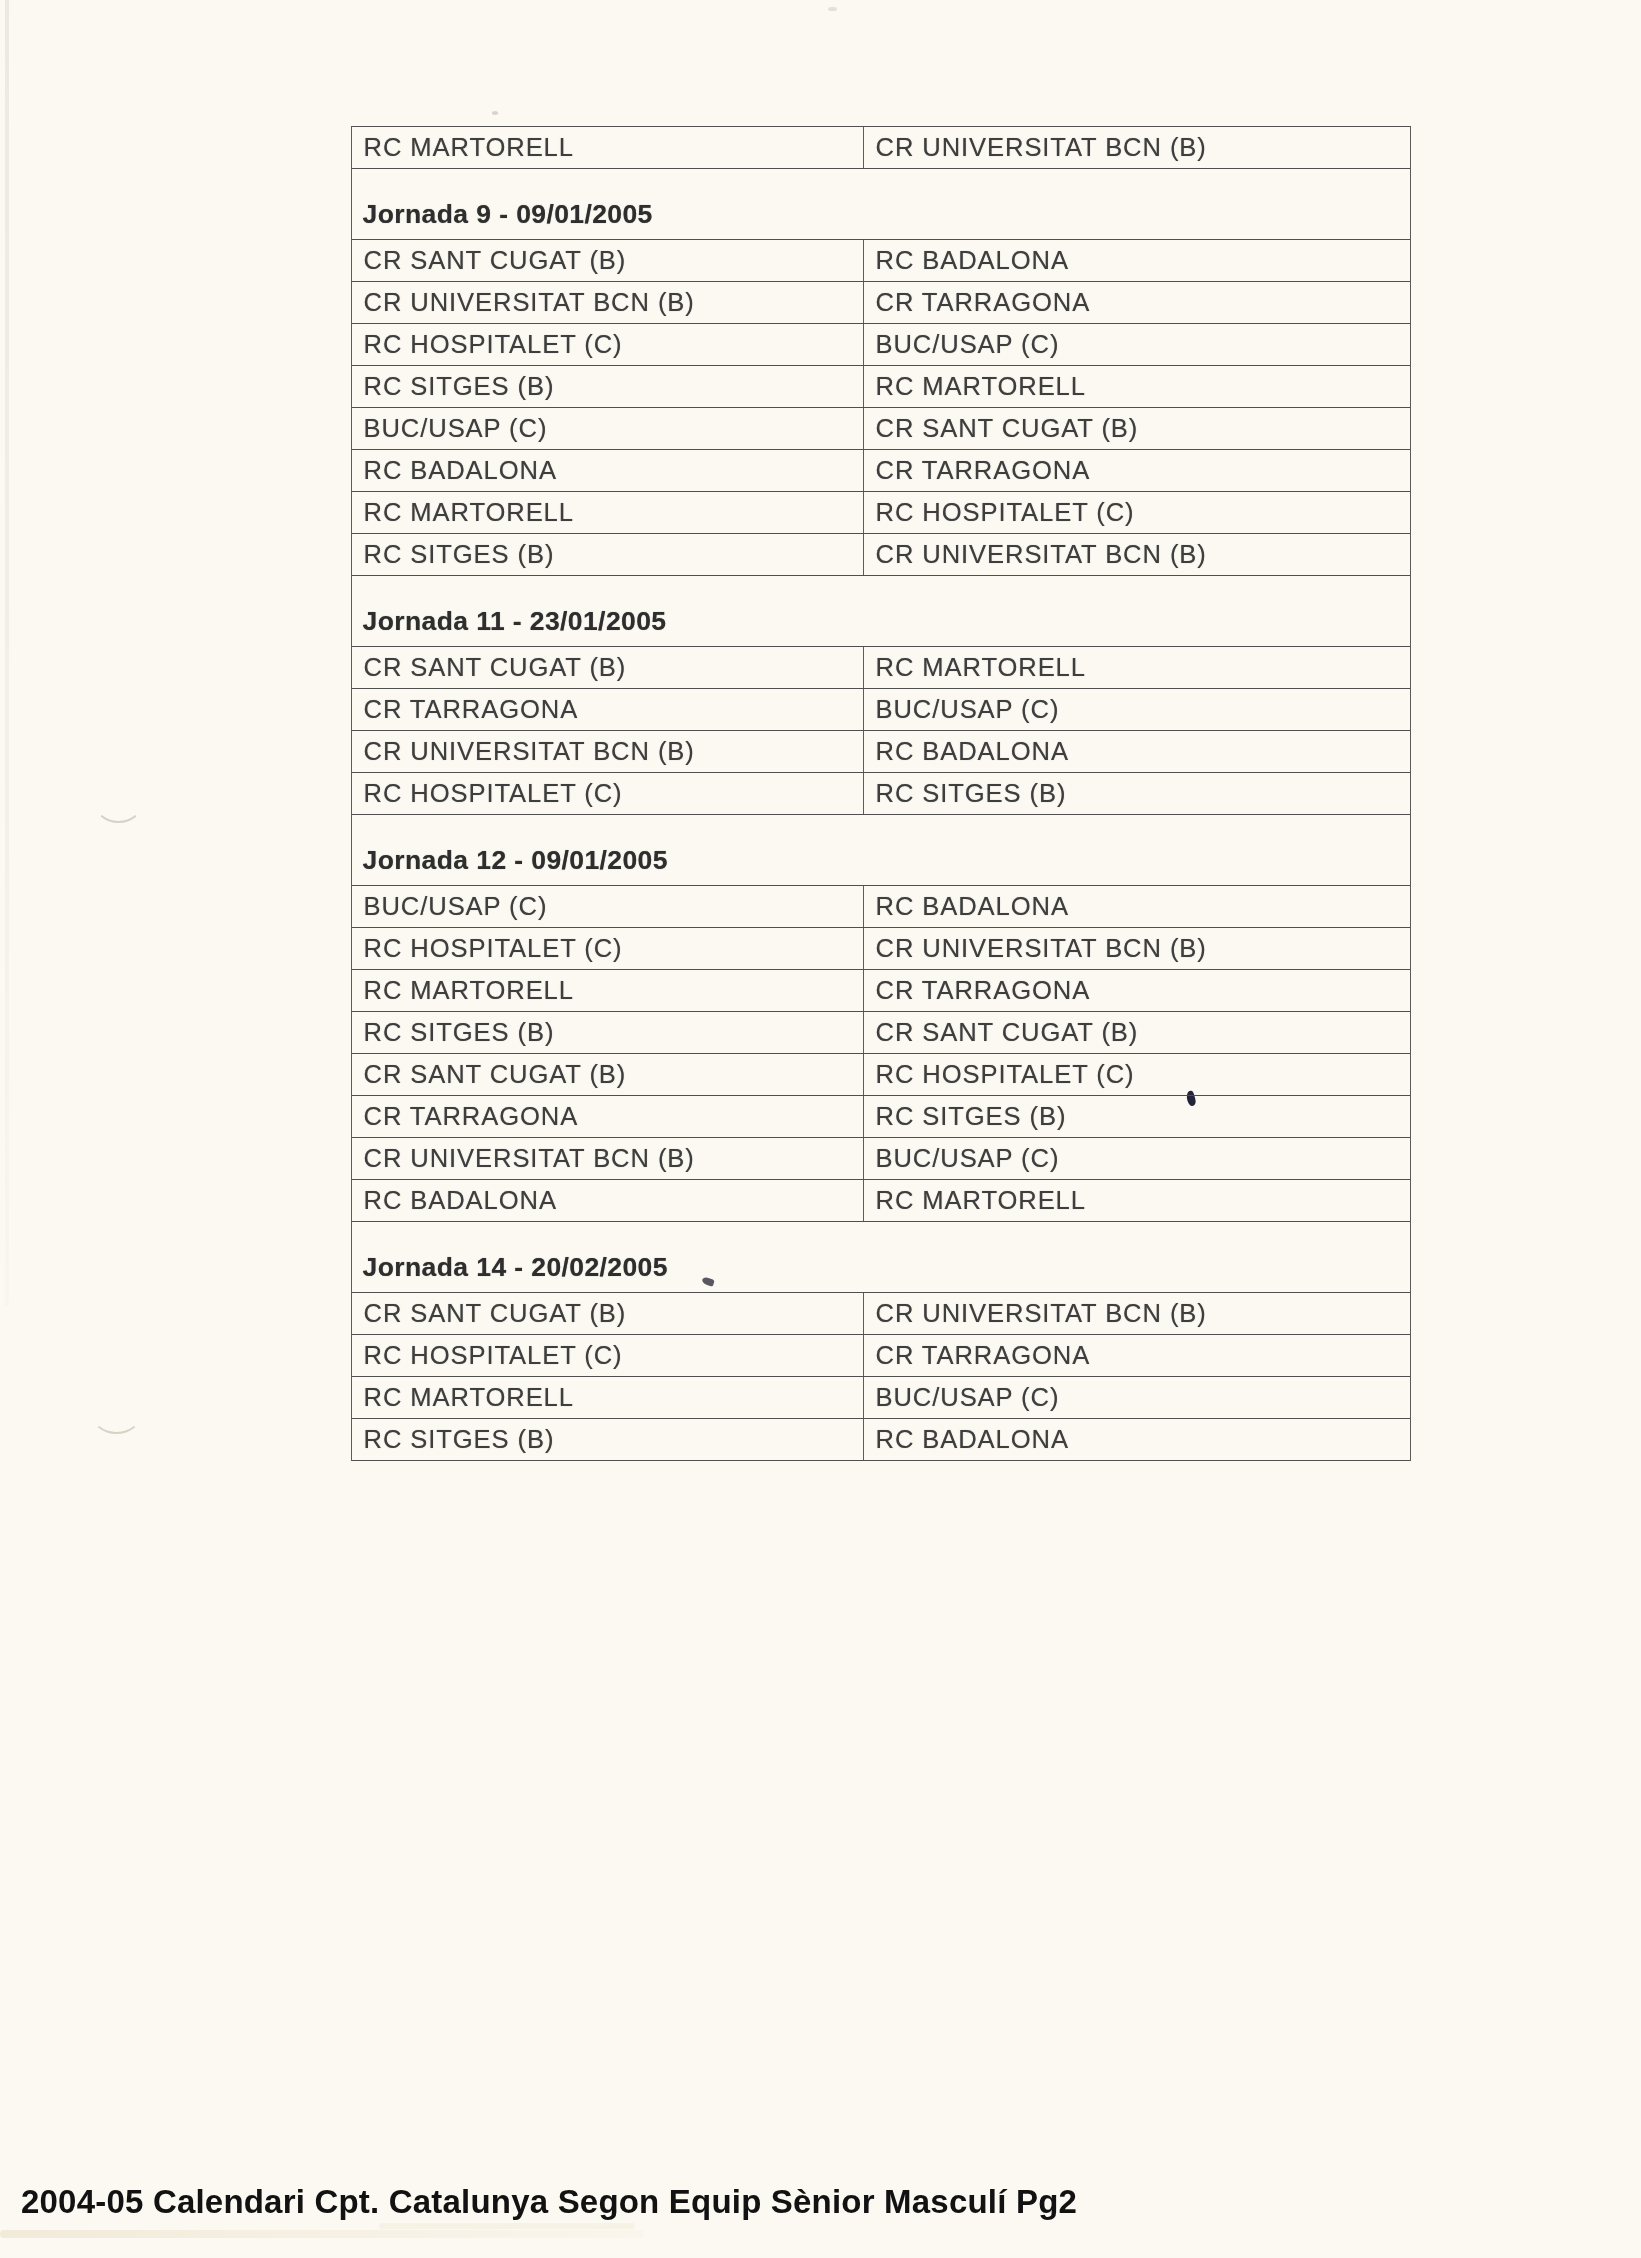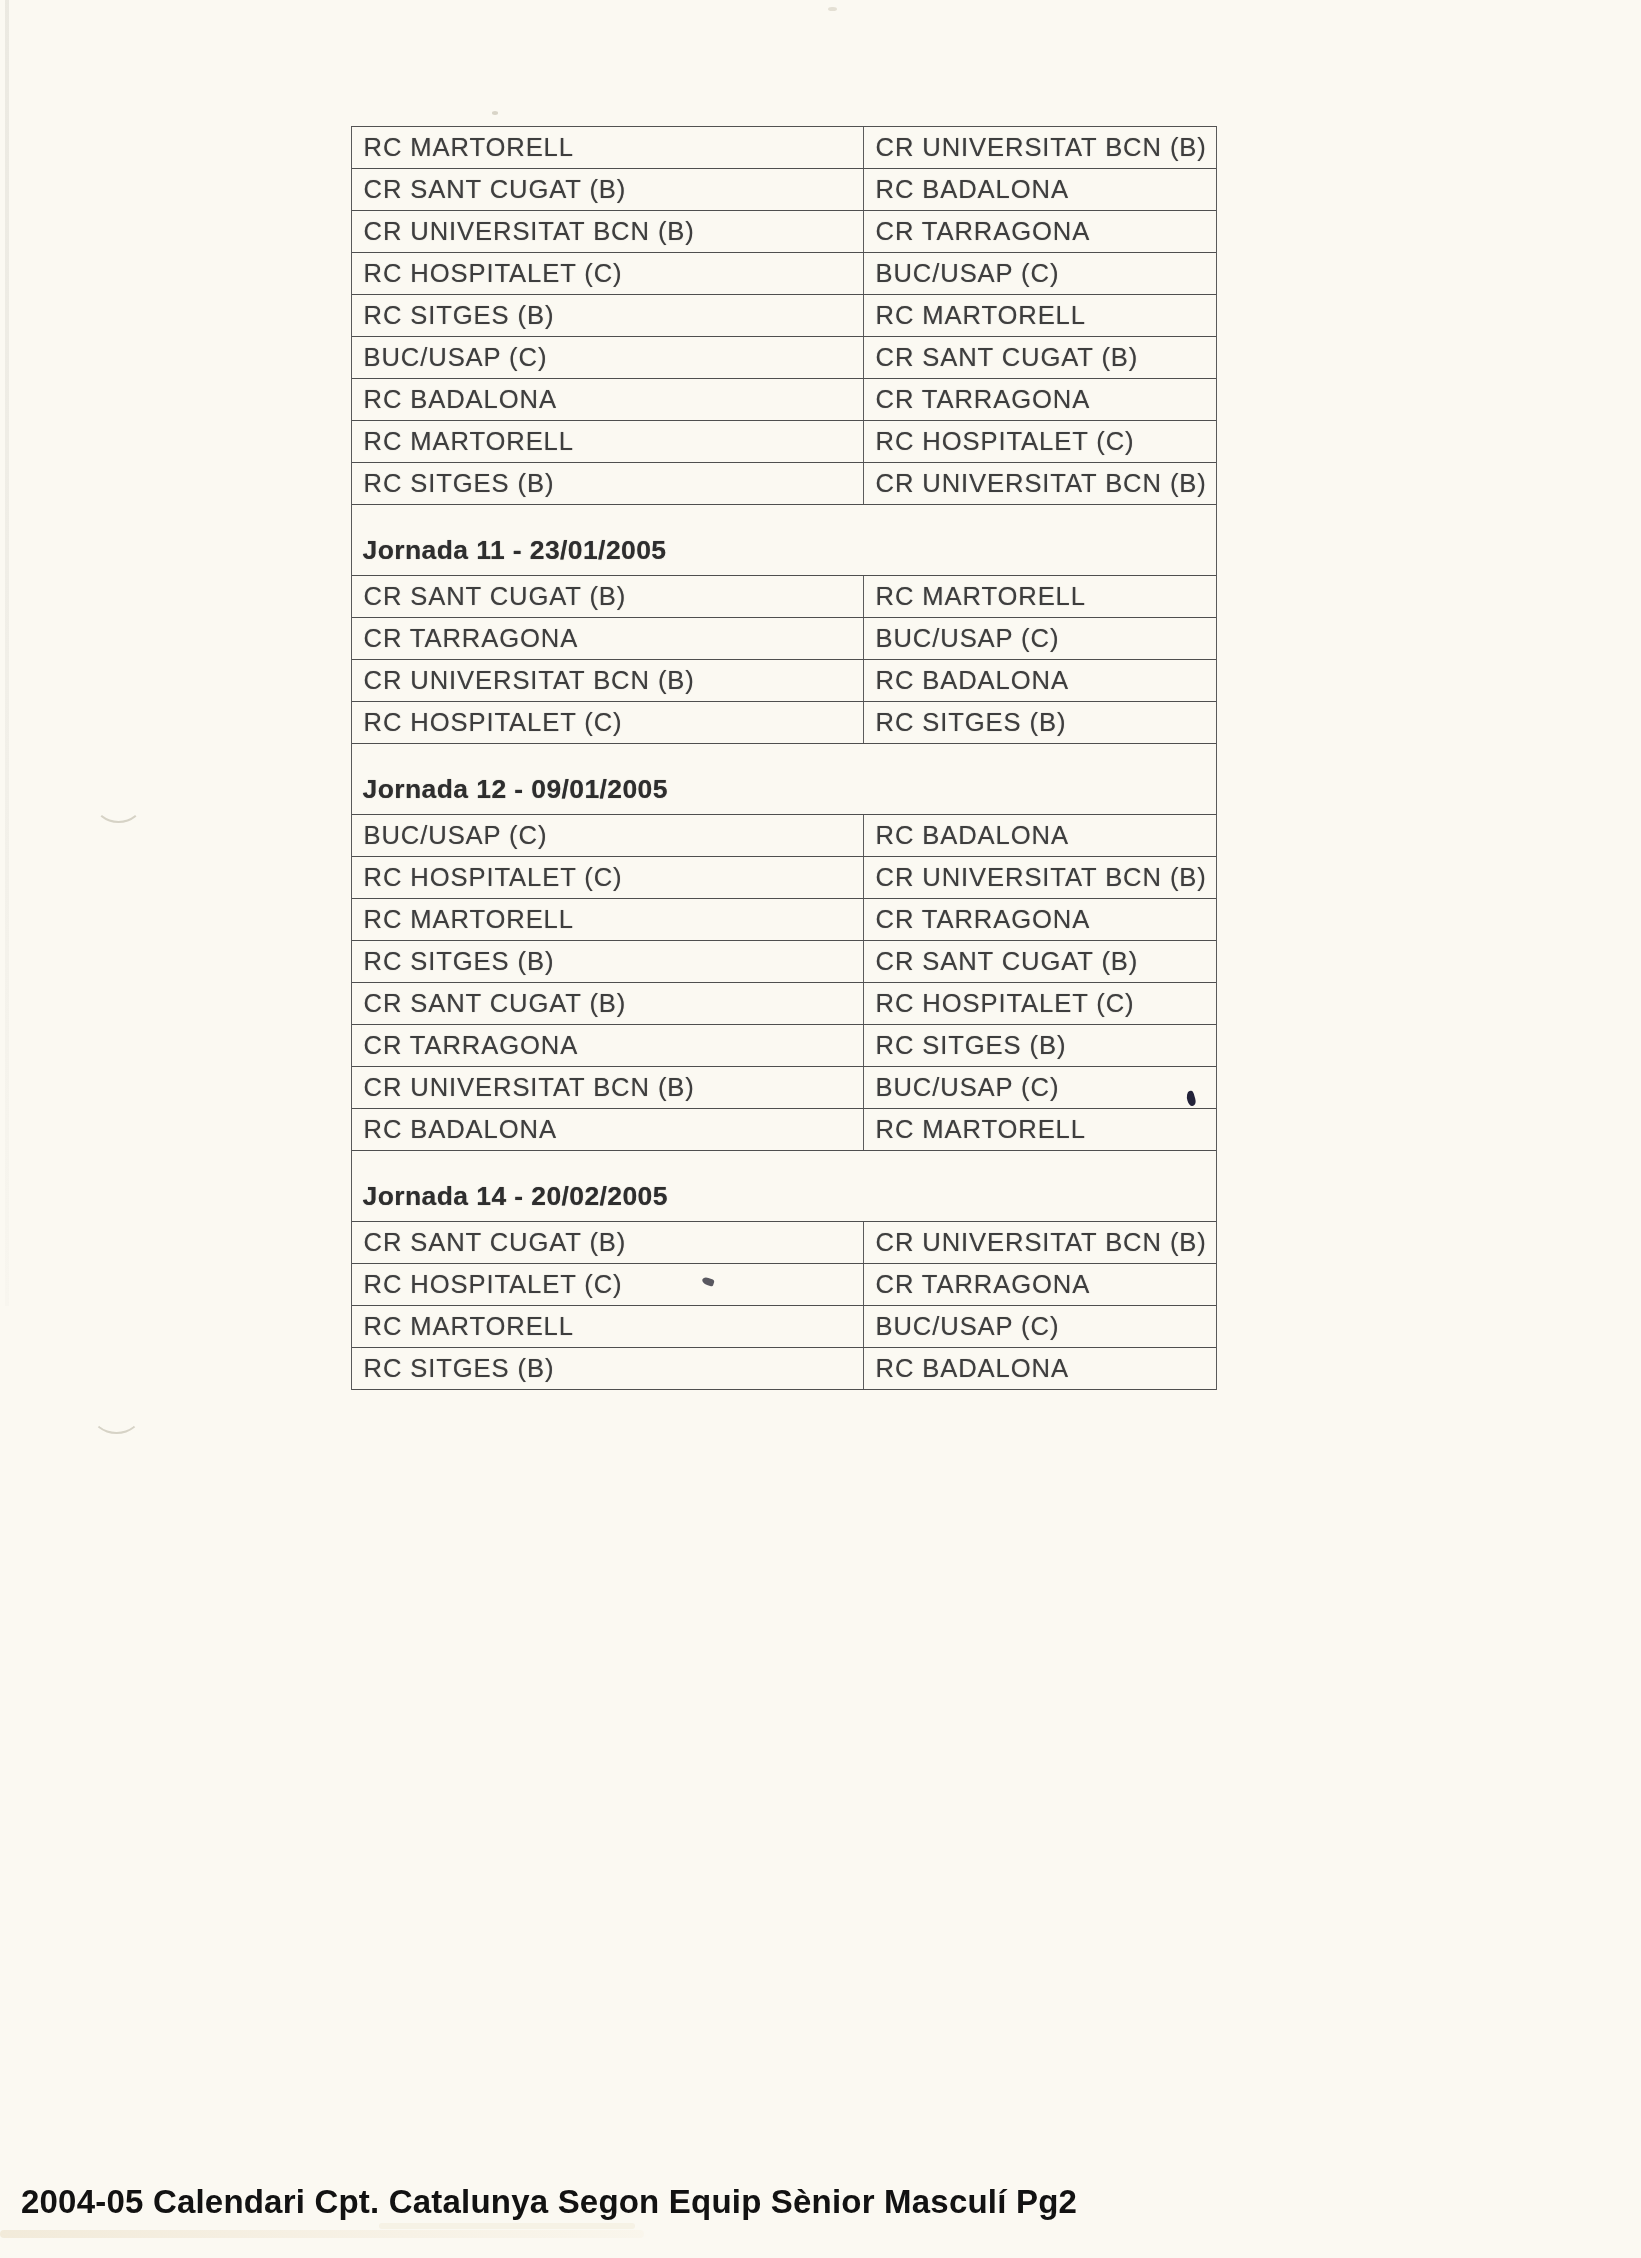--- a/index.html
+++ b/index.html
@@ -17,21 +17,21 @@
   
   .edge-shadow {
     position: absolute; left: 5.3px; top: 0;
     width: 3.5px; height: 1306px;
     background: linear-gradient(180deg, #e6e4dc 0%, #efede6 60%, #f7f5ee 100%);
     opacity: .75;
   }
   
   .fixture-table {
     position: absolute; left: 351px; top: 126px;
-    width: 866px;
+    width: 1060px;
     box-sizing: border-box;
     border-left: 1.8px solid #5a5a5a;
     border-right: 1.8px solid #5a5a5a;
     border-top: 1.8px solid #525252;
     background: transparent;
   }
   .match-row {
     display: flex;
     height: 42px;
     box-sizing: border-box;
@@ -143,20 +143,21 @@
   <div class="smudge"></div>
   <div class="smudge2"></div>
 
   <div class="fixture-table">
 
     <div class="match-row">
       <div class="cell home">RC MARTORELL</div>
       <div class="cell away">CR UNIVERSITAT BCN (B)</div>
     </div>
 
+    <div class="round-header">Jornada 9 - 09/01/2005</div>
     <div class="match-row">
       <div class="cell home">CR SANT CUGAT (B)</div>
       <div class="cell away">RC BADALONA</div>
     </div>
     <div class="match-row">
       <div class="cell home">CR UNIVERSITAT BCN (B)</div>
       <div class="cell away">CR TARRAGONA</div>
     </div>
     <div class="match-row">
       <div class="cell home">RC HOSPITALET (C)</div>

